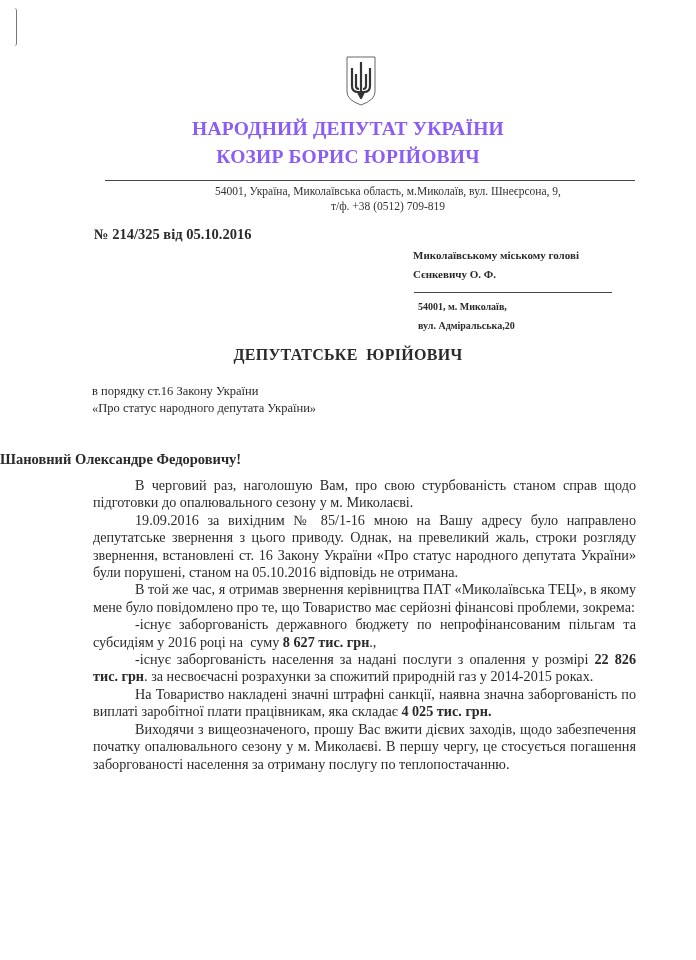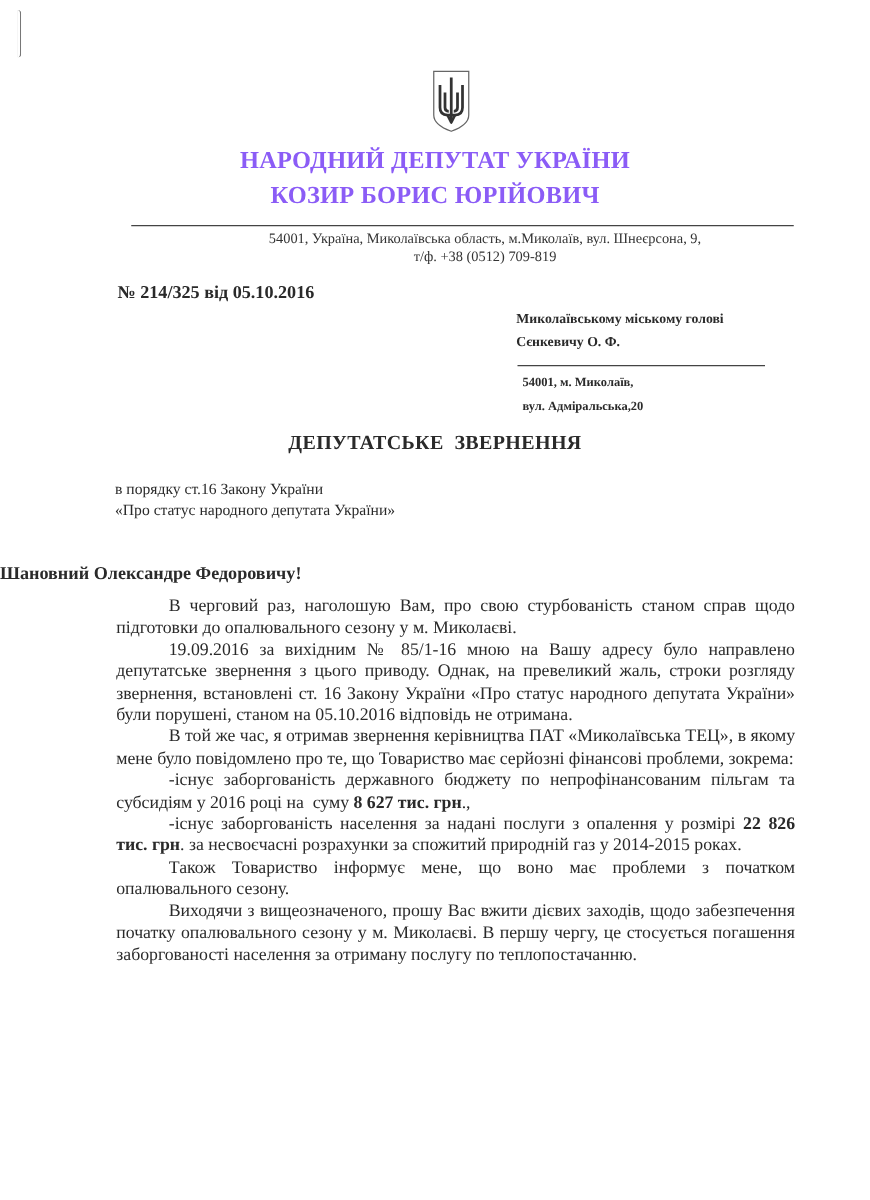--- a/index.html
+++ b/index.html
@@ -83,30 +83,30 @@
 <div class="abs num">№ 214/325 від 05.10.2016</div>
 
 <div class="abs recip" style="top:245px;">Миколаївському міському голові</div>
 <div class="abs recip" style="top:264px;">Сєнкевичу О. Ф.</div>
 
 <div class="abs rule" style="left:414px; width:198px; top:292px; border-top-width:1px;"></div>
 
 <div class="abs recip2" style="top:297px;">54001, м. Миколаїв,</div>
 <div class="abs recip2" style="top:316px;">вул. Адміральська,20</div>
 
-<div class="abs doc-title" style="white-space:pre;">ДЕПУТАТСЬКЕ  ЗВЕРНЕННЯ</div>
+<div class="abs doc-title" style="white-space:pre;">ДЕПУТАТСЬКЕ  ЮРІЙОВИЧ</div>
 
 <div class="abs basis">
   <div>в порядку ст.16 Закону України</div>
   <div>«Про статус народного депутата України»</div>
 </div>
 
 <div class="abs greet">Шановний Олександре Федоровичу!</div>
 
 <div class="abs body-text">
   <p>В черговий раз, наголошую Вам, про свою стурбованість станом справ щодо підготовки до опалювального сезону у м. Миколаєві.</p>
   <p>19.09.2016 за вихідним № 85/1-16 мною на Вашу адресу було направлено депутатське звернення з цього приводу. Однак, на превеликий жаль, строки розгляду звернення, встановлені ст. 16 Закону України «Про статус народного депутата України» були порушені, станом на 05.10.2016 відповідь не отримана.</p>
   <p>В той же час, я отримав звернення керівництва ПАТ «Миколаївська ТЕЦ», в якому мене було повідомлено про те, що Товариство має серйозні фінансові проблеми, зокрема:</p>
   <p class="dash"><span style="white-space:pre-wrap;">-існує заборгованість державного бюджету по непрофінансованим пільгам та субсидіям у 2016 році на  суму </span><span class="bold">8 627 тис. грн</span><span>.,</span></p>
   <p class="dash"><span>-існує заборгованість населення за надані послуги з опалення у розмірі </span><span class="bold">22 826 тис. грн</span><span>. за несвоєчасні розрахунки за спожитий природній газ  у 2014-2015 роках.</span></p>
-  <p>Також Товариство інформує мене, що воно має проблеми з початком опалювального сезону.</p>
+  <p><span>На Товариство накладені значні штрафні санкції, наявна значна заборгованість по виплаті заробітної плати працівникам, яка складає </span><span class="bold">4 025 тис. грн.</span></p>
   <p>Виходячи з вищеозначеного, прошу Вас вжити дієвих заходів, щодо забезпечення початку опалювального сезону у м. Миколаєві. В першу чергу, це стосується погашення заборгованості населення за отриману послугу по теплопостачанню.</p>
 </div>
 
 </body></html>

